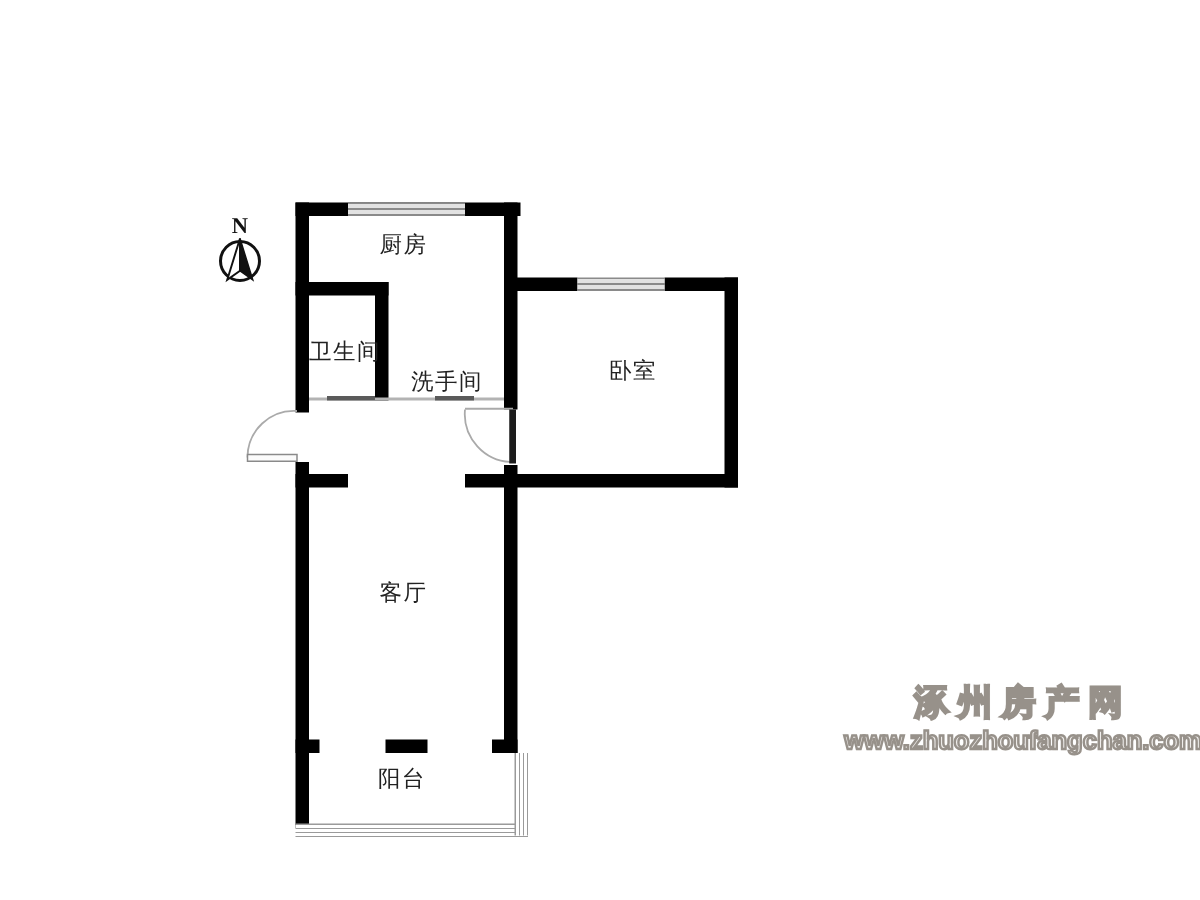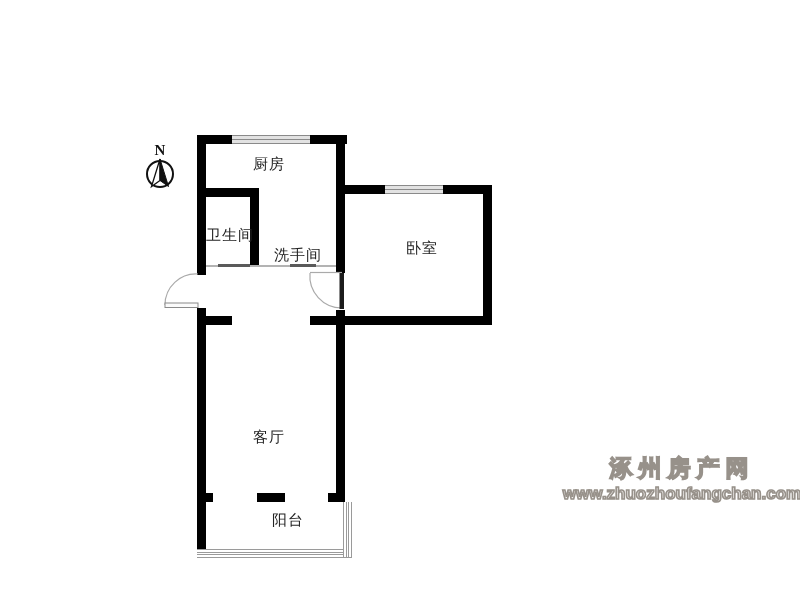--- a/index.html
+++ b/index.html
@@ -86,21 +86,21 @@
     <text x="18" y="17" text-anchor="middle" font-family="Liberation Serif, DejaVu Serif, serif" font-size="15" font-weight="bold" fill="#111111">N</text>
     <circle cx="18" cy="36" r="13" fill="none" stroke="#111111" stroke-width="2"></circle>
     <polygon points="18,21 9.5,48.5 18,42.5" fill="#ffffff" stroke="#111111" stroke-width="1.3"></polygon>
     <polygon points="18,21 26.5,48.5 18,42.5" fill="#111111" stroke="#111111" stroke-width="1"></polygon>
   </svg>
 
   <div class="lbl" style="left:253px;top:156px;">厨房</div>
   <div class="lbl" style="left:206px;top:227px;">卫生间</div>
   <div class="lbl" style="left:274px;top:223px;margin-top:24px;">洗手间</div>
   <div class="lbl" style="left:406px;top:240px;">卧室</div>
-  <div class="lbl" style="left:253px;top:388px;margin-top:41px;">客厅</div>
-  <div class="lbl" style="left:272px;top:512px;">阳台</div>
+  <div class="lbl" style="left:253px;top:388px;">客厅</div>
+  <div class="lbl" style="left:252px;top:512px;">阳台</div>
 
   <div class="watermark">
     <div class="wm-name">涿州房产网</div>
     <div class="wm-url">www.zhuozhoufangchan.com</div>
   </div>
 
 </div>
 
 </body></html>

